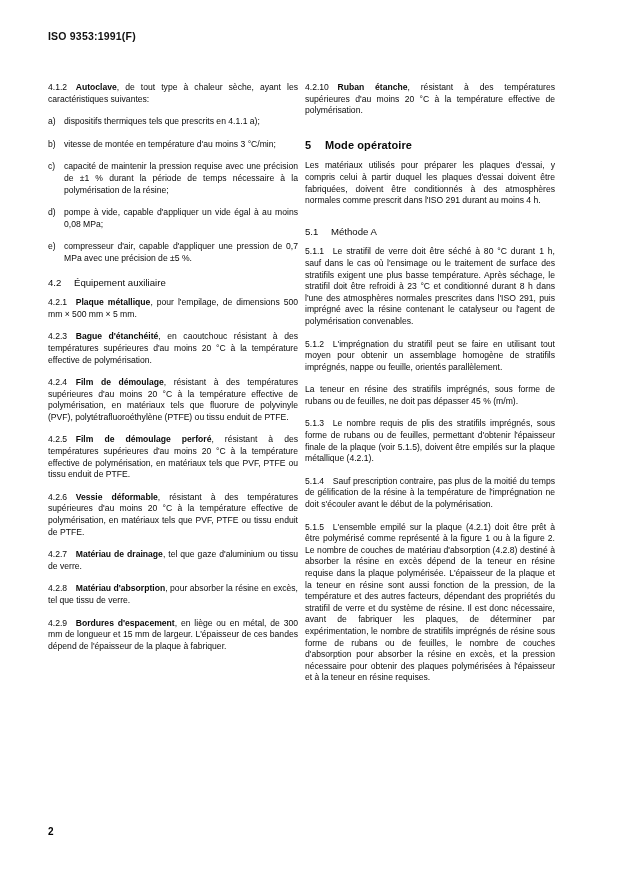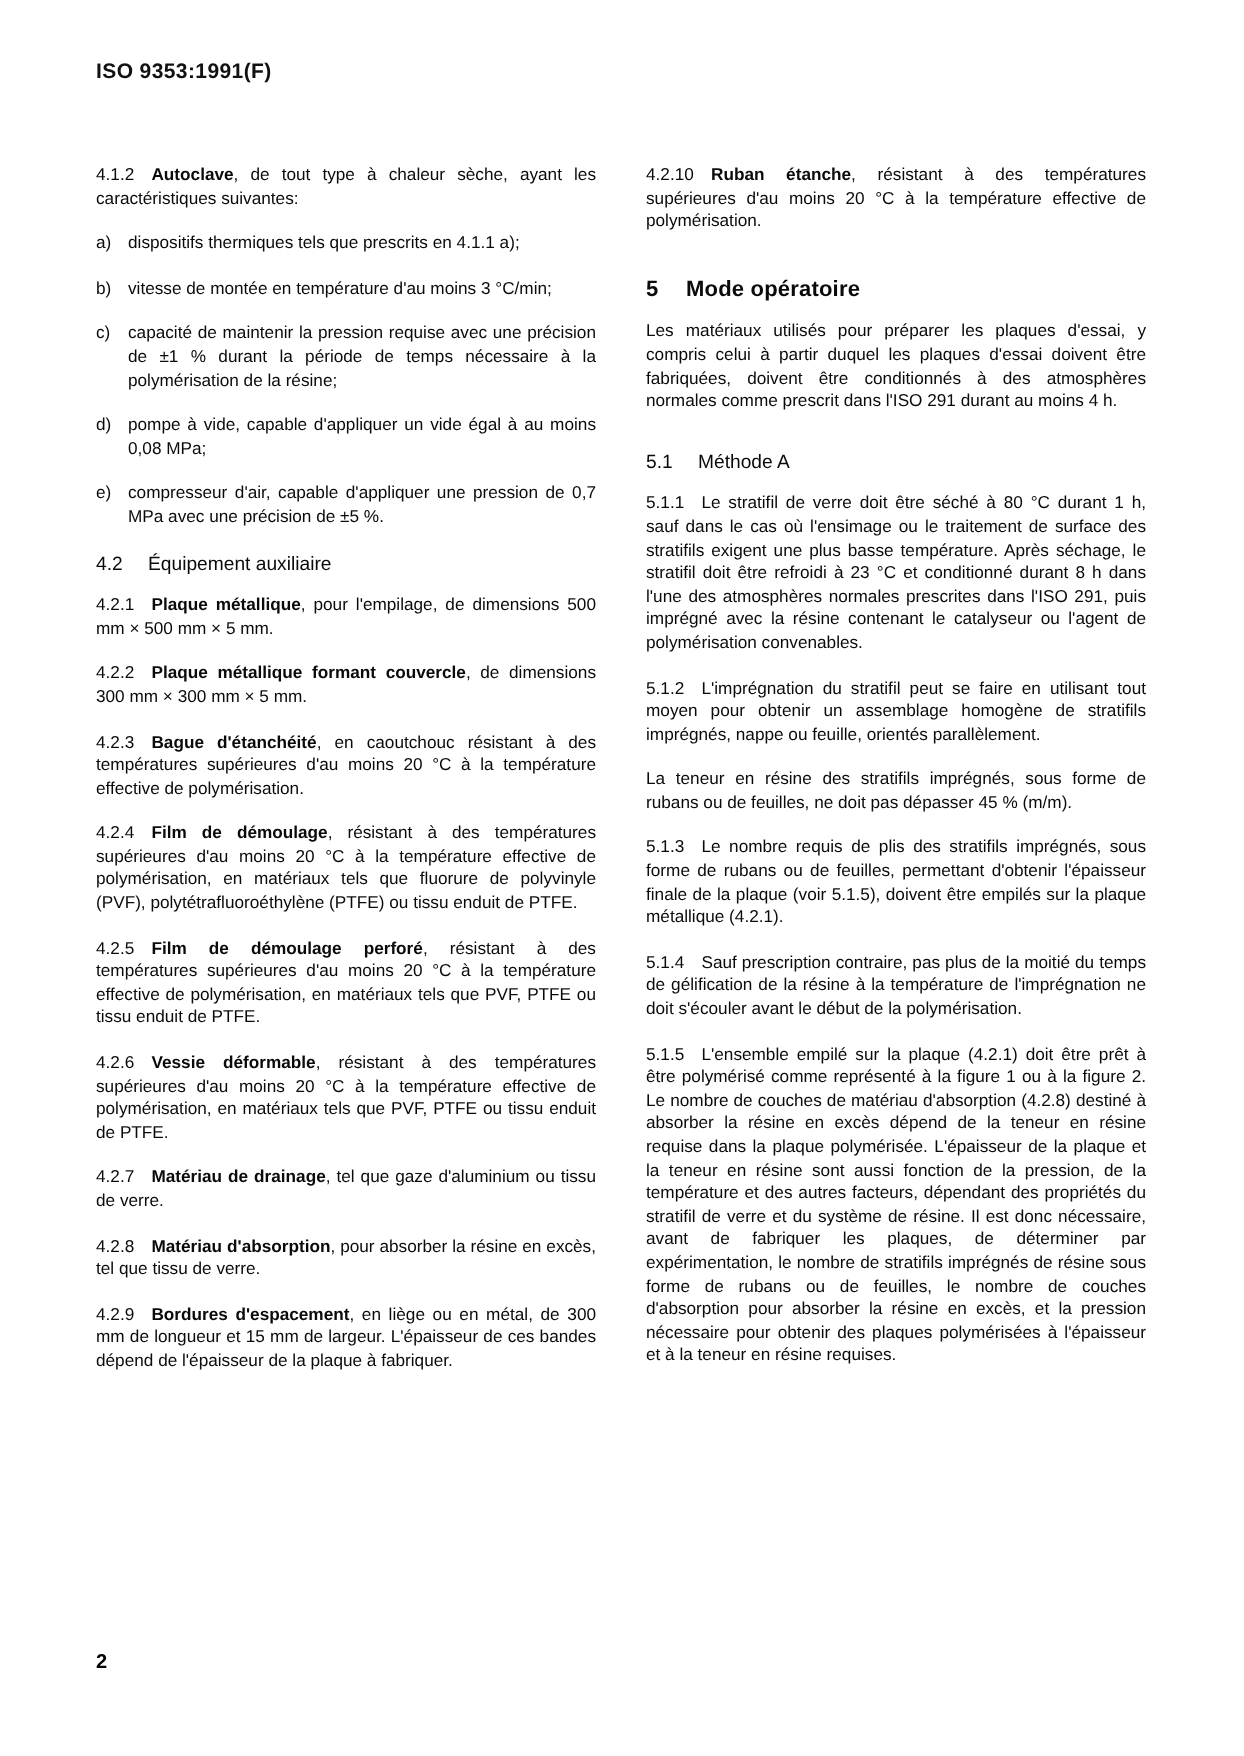--- a/index.html
+++ b/index.html
@@ -47,21 +47,21 @@
     position: absolute;
     top: 0;
     width: 250px;
     font-size: 8.6px;
     line-height: 11.6px;
     text-align: justify;
     text-justify: inter-word;
     color: #0a0a0a;
   }
   .col-left  { left: 48px; }
-  .col-right { left: 323px; }
+  .col-right { left: 305px; }
 
   
   .clause {
     margin: 0 0 11px 0;
   }
   .clause:last-child { margin-bottom: 0; }
 
   .clause .num {
     font-weight: normal;
   }
@@ -171,23 +171,20 @@
       <div class="spacer-lg"></div>
 
       <div class="h-sub">
         <span class="hnum">4.2</span><span>Équipement auxiliaire</span>
       </div>
 
       <p class="clause">
         <span class="num">4.2.1</span><span class="term">Plaque métallique</span><span>, pour l'empilage, de dimensions 500 mm × 500 mm × 5 mm.</span>
       </p>
 
-      <p class="clause">
-        <span class="num">4.2.2</span><span class="term">Plaque métallique formant couvercle</span><span>, de dimensions 300 mm × 300 mm × 5 mm.</span>
-      </p>
 
       <p class="clause">
         <span class="num">4.2.3</span><span class="term">Bague d'étanchéité</span><span>, en caoutchouc résistant à des températures supérieures d'au moins 20 °C à la température effective de polymérisation.</span>
       </p>
 
       <p class="clause">
         <span class="num">4.2.4</span><span class="term">Film de démoulage</span><span>, résistant à des températures supérieures d'au moins 20 °C à la température effective de polymérisation, en matériaux tels que fluorure de polyvinyle (PVF), polytétrafluoroéthylène (PTFE) ou tissu enduit de PTFE.</span>
       </p>
 
       <p class="clause">

